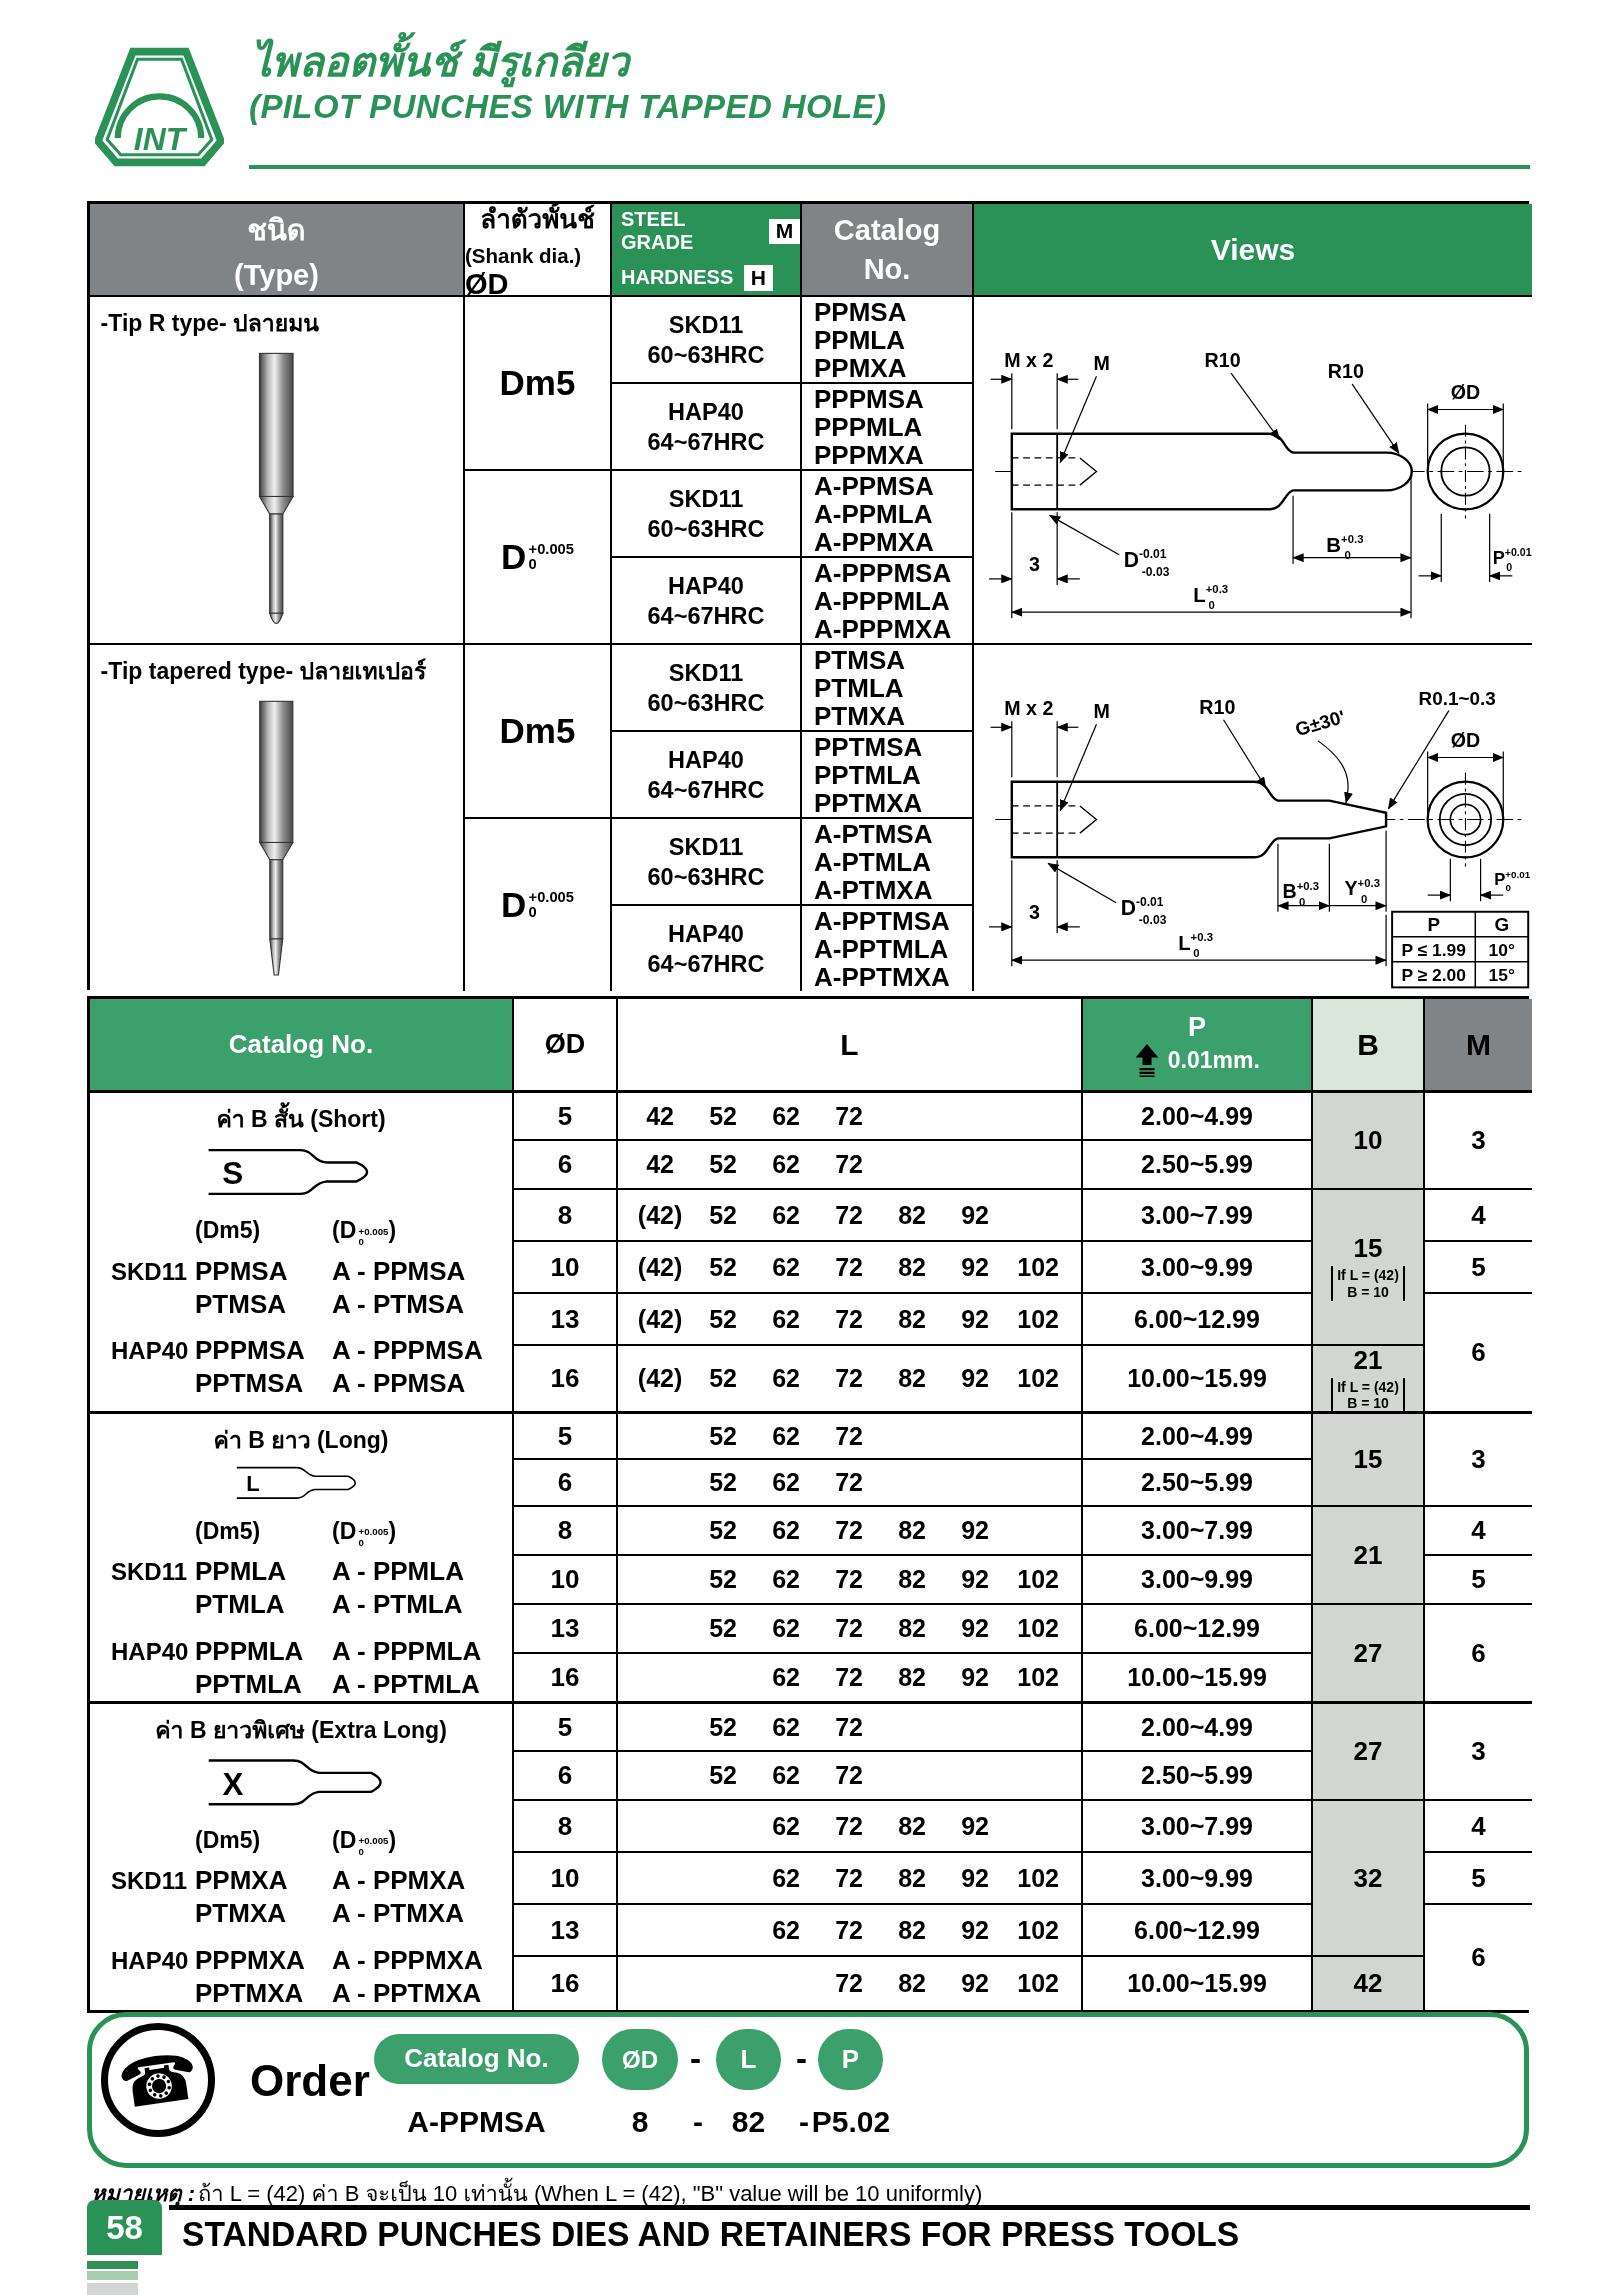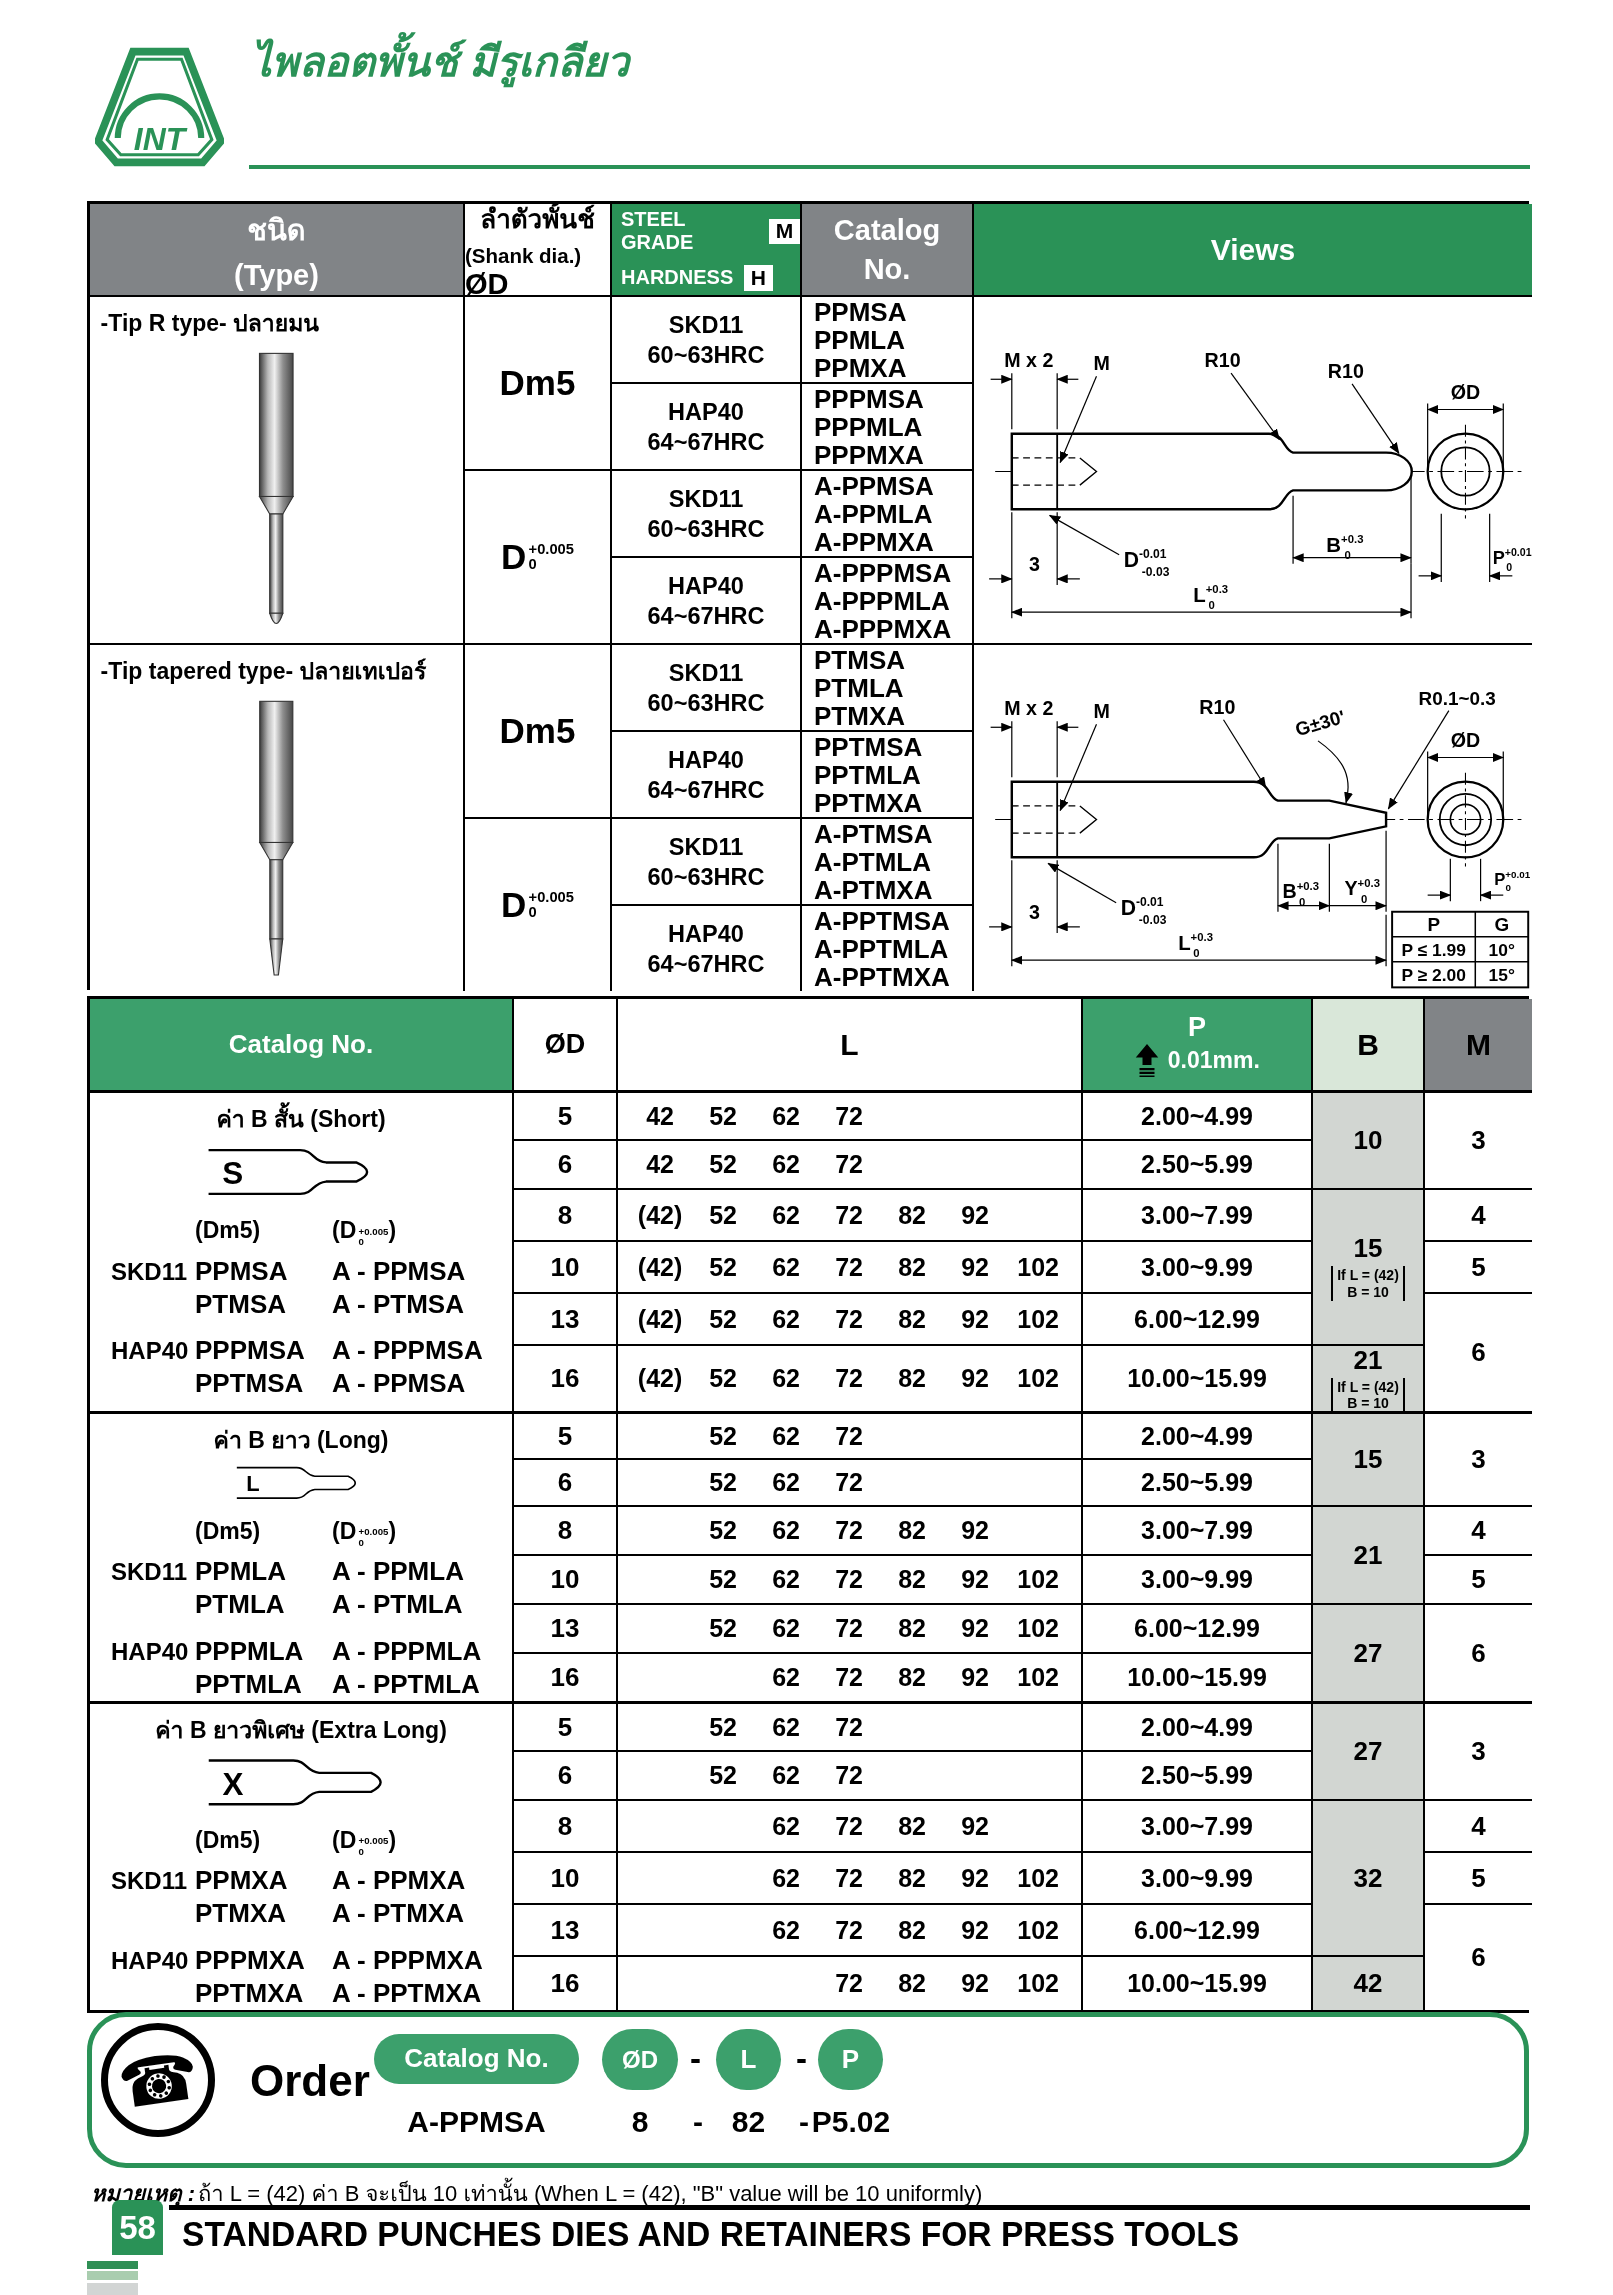--- a/index.html
+++ b/index.html
@@ -95,22 +95,22 @@
   .pill-cat{left:282px;top:16.7px;width:205px;height:50px;font-size:26px;}
   .pill-od{left:510px;top:12px;width:76px;height:61px;font-size:24px;border-radius:32px;}
   .pill-l{left:624px;top:12px;width:65px;height:61px;font-size:26px;border-radius:32px;}
   .pill-p{left:726px;top:12px;width:65px;height:61px;font-size:26px;border-radius:32px;}
   .odash{position:absolute;font-size:33px;font-weight:bold;top:23px;}
   .oval{position:absolute;top:88px;text-align:center;font-size:30px;font-weight:bold;}
   
   .note{position:absolute;left:91px;top:2176px;font-size:22px;}
   .note b{font-style:italic;font-weight:bold;margin-right:3px;}
   .foot-line{position:absolute;left:169px;top:2205px;width:1361px;height:4.6px;background:#000;}
-  .pageno{position:absolute;left:87px;top:2200px;width:51px;height:55px;background:var(--green);color:#fff;
-          display:flex;align-items:center;justify-content:center;font-size:33px;font-weight:bold;border-radius:7.6px 7.6px 0 0;margin-left:25px;}
+  .pageno{position:absolute;left:87px;top:2200px;width:75px;height:55px;background:var(--green);color:#fff;
+          display:flex;align-items:center;justify-content:center;font-size:33px;font-weight:bold;border-radius:7.6px 7.6px 0 0;}
   .foot-text{position:absolute;left:182px;top:2214px;font-size:35px;font-weight:600;letter-spacing:0px;
              transform:scaleX(0.96);transform-origin:left;}
   .strip{position:absolute;left:87px;width:51px;}
   svg text{font-family:"Liberation Sans","DejaVu Sans",sans-serif;}
 </style>
 </head>
 <body>
 
 <div class="page">
 
@@ -129,20 +129,21 @@
     </defs>
   </svg>
 
   <svg class="logo" viewBox="0 0 170 158">
     <polygon points="50,6 120,6 166,124 142,152 28,152 4,124" fill="#fff" stroke="#2a9257" stroke-width="10"></polygon>
     <polygon points="56,16 114,16 154,122 136,142 34,142 16,122" fill="none" stroke="#2a9257" stroke-width="4"></polygon>
     <path d="M30,120 A55,55 0 0 1 140,120" fill="none" stroke="#2a9257" stroke-width="8"></path>
     <text x="85" y="136" text-anchor="middle" font-size="42" font-weight="bold" font-style="italic" fill="#2a9257" font-family="Liberation Serif,serif">INT</text>
   </svg>
   <div class="title-thai">ไพลอตพั้นช์ มีรูเกลียว</div>
+  <div class="title-en">(PILOT PUNCHES WITH TAPPED HOLE)</div>
   <div class="header-rule"></div>
 
   <div class="t1">
 
     <div class="cell nl nt hgray h2l" style="grid-area:1/1">
       <span>ชนิด</span>
       <span>(Type)</span>
     </div>
     <div class="cell nt hshank" style="grid-area:1/2">
       <span class="l1">ลำตัวพั้นช์</span>

